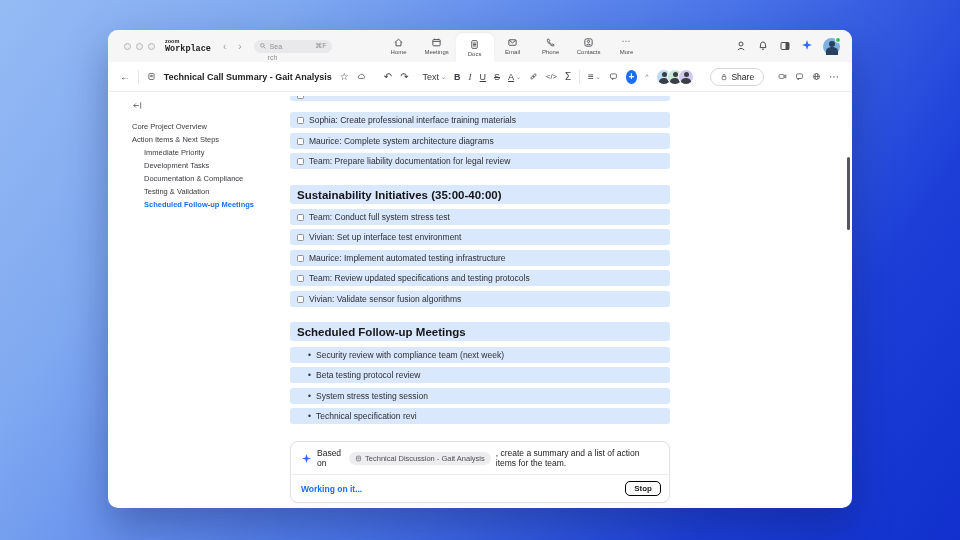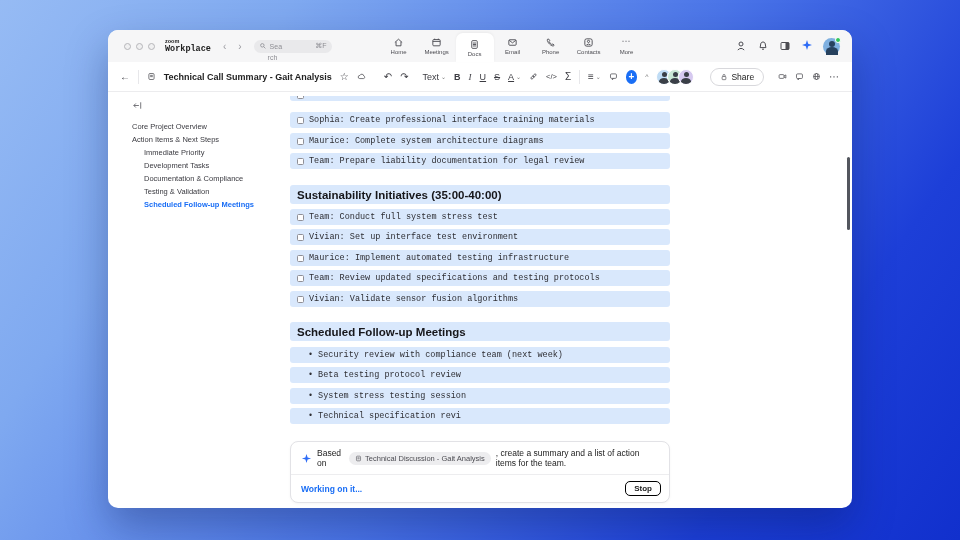--- a/index.html
+++ b/index.html
@@ -62,21 +62,21 @@
   .ell { font-size:10px; color:#4c4c52; letter-spacing:1px; }
   
   .docbody { display:flex; height:416px; position:relative; }
   .outline { width:170px; padding:8px 0 0 24px; font-size:7.5px; color:#3a3a40; flex-shrink:0; }
   .collapse-btn { color:#6a6a70; margin-bottom:7px; }
   .collapse-btn svg { width:11px; height:11px; stroke:#6a6a70; fill:none; stroke-width:1; }
   .oitem { height:13px; line-height:13px; white-space:nowrap; cursor:default; }
   .oitem.sub { padding-left:12px; }
   .oitem.active { color:#1a6ef5; font-weight:bold; }
   .content { width:380px; margin-left:12px; }
-  .rowblue { background:#d9e8fc; border-radius:3px; display:flex; align-items:center; padding:0 7px; font-size:8.5px; color:#2e2e33; height:16px;font-family:Liberation Mono, monospace; }
+  .rowblue { background:#d9e8fc; border-radius:3px; display:flex; align-items:center; padding:0 7px; font-size:8.5px; color:#2e2e33; height:16px; }
   .rowblue .cb { width:7px; height:7px; background:#fdfdfe; border:1px solid #8f8f96; border-radius:1.5px; margin-right:5px; flex-shrink:0; }
   .partial { height:5px; overflow:hidden; margin-top:4px; position:relative; background:#d9e8fc; border-radius:0 0 3px 3px; }
   .partial .cb { position:absolute; left:7px; top:-4px; width:7px; height:7px; background:#fdfdfe; border:1px solid #8f8f96; border-radius:1.5px; }
   .heading { background:#d9e8fc; border-radius:3px; height:19px; display:flex; align-items:center; padding:0 7px; font-size:11.5px; font-weight:bold; color:#16161a; }
   .bullet::before { content:"•"; margin-right:5px; color:#2e2e33; }
   .bullet { padding-left:18px; }
   .m11{margin-top:11px}.m5{margin-top:5px}.m4{margin-top:4px}.m16{margin-top:16px}.m15{margin-top:15px}.m6{margin-top:6px}
   
   .aicard { margin-top:17px; width:380px; border:1px solid #e2e2e6; border-radius:8px; background:#fff; box-shadow:0 1px 3px rgba(0,0,0,.04); }
   .airow1 { display:flex; align-items:center; gap:5px; padding:6px 10px; font-size:8.5px; color:#222; }

